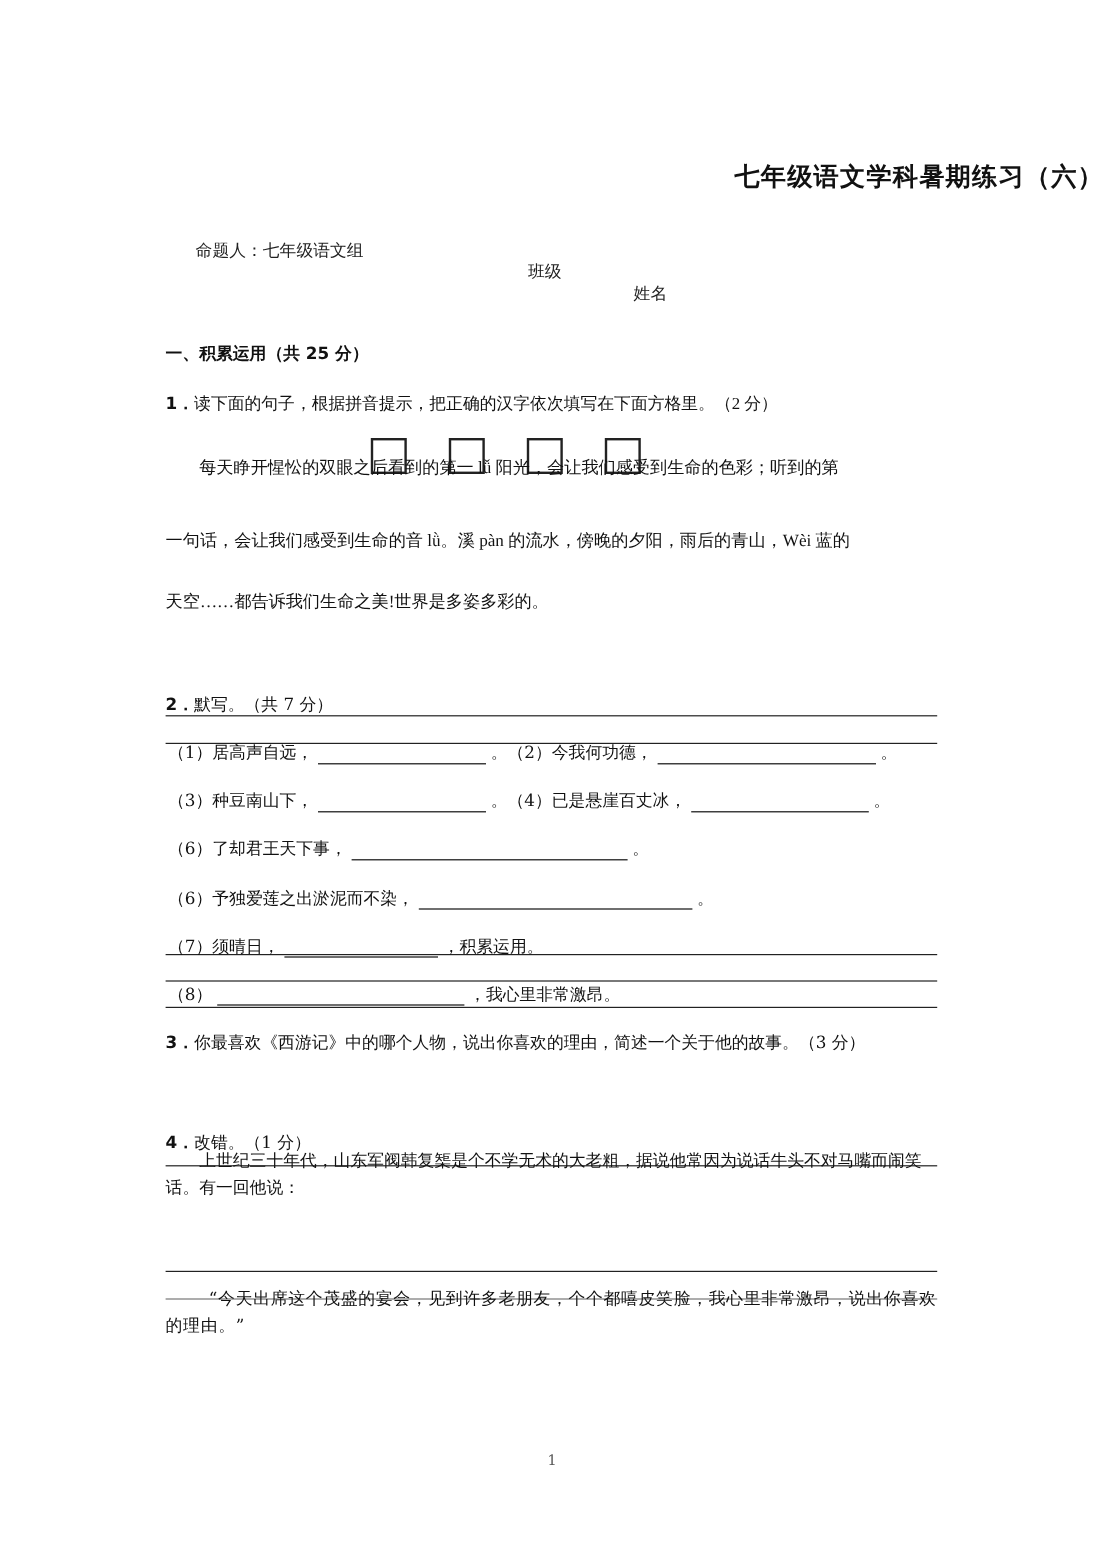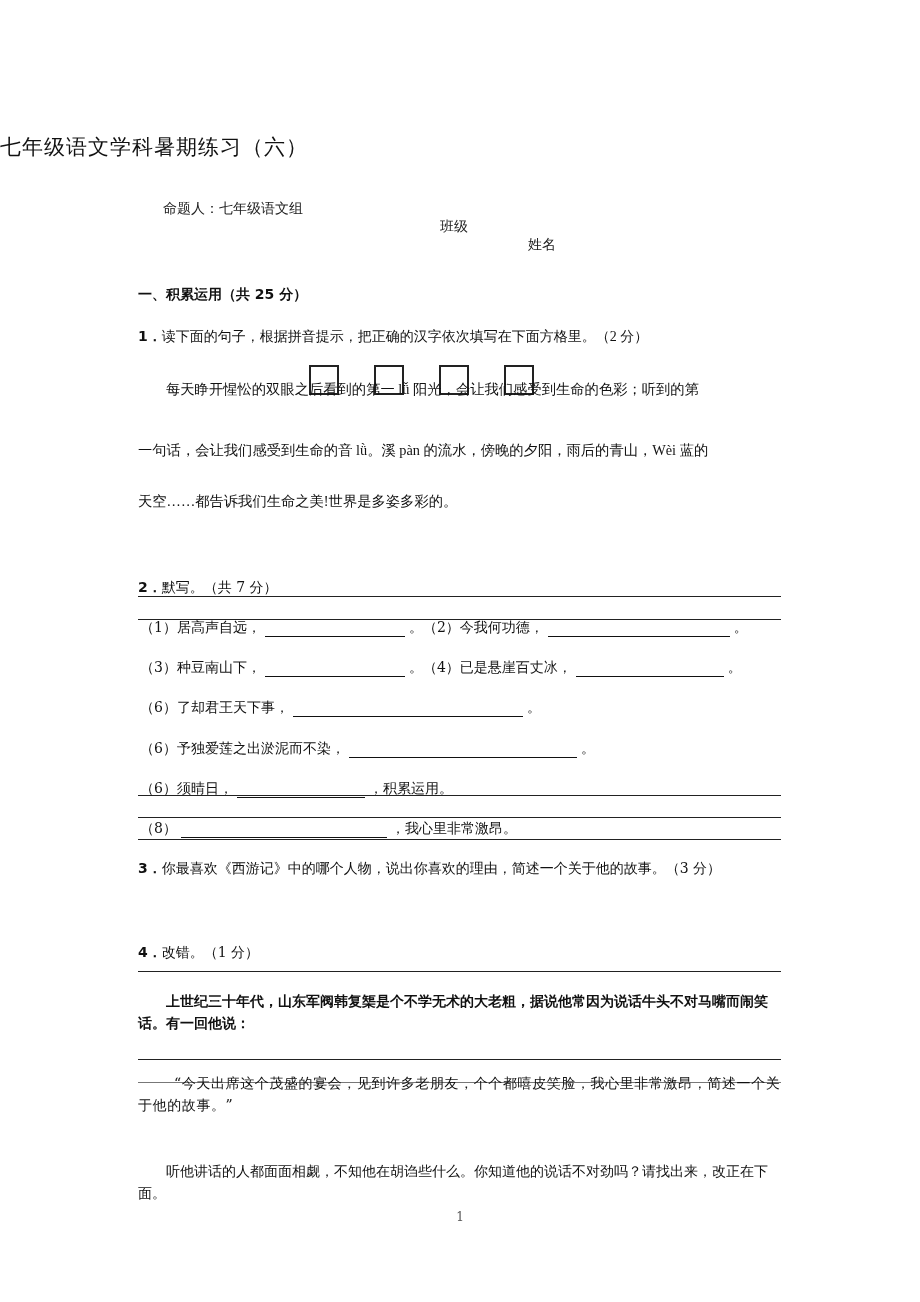--- a/index.html
+++ b/index.html
@@ -4,23 +4,23 @@
 <style>
   html, body { margin: 0; padding: 0; background: #ffffff; }
   body {
     width: 920px; height: 1302px; position: relative; overflow: hidden;
     font-family: "DejaVu Serif", "Liberation Serif", serif;
     color: #111;
   }
   .page { position: absolute; left: 0; top: 0; width: 920px; height: 1302px; }
   .abs { position: absolute; white-space: nowrap; }
   .title {
-    left: 0; width: 920px; top: 133px; text-align: left;
+    left: 0; width: 920px; top: 133px; text-align: right;
     font-family: "DejaVu Sans", "Liberation Sans", sans-serif;
-    font-size: 21px; font-weight: normal; letter-spacing: 1px;
+    font-size: 21px; font-weight: bold; letter-spacing: 1px;
   }
   .meta { top: 172px; font-size: 14px; color: #222; }
   .section { left: 138px; top: 204px; font-size: 14px; font-weight: bold;
     font-family: "DejaVu Sans", "Liberation Sans", sans-serif; }
   .q { font-size: 14px; left: 138px; }
   .qnum { font-family: "DejaVu Sans", "Liberation Sans", sans-serif; font-weight: bold; }
   .sans { font-family: Liberation Serif, serif; }
   .para { position: absolute; left: 138px; width: 643px; font-size: 14px; white-space: normal; }
   .indent { text-indent: 28px; }
   .box { position: absolute; width: 30px; height: 30px; border: 2px solid #222; top: 365px; box-sizing: border-box; }
@@ -70,38 +70,37 @@
   <div class="abs q fg" style="top:448px; left:140px;">
     <span>（3）种豆南山下，</span><span class="blank" style="width:140px;"></span><span>。</span><span>（4）已是悬崖百丈冰，</span><span class="blank" style="width:148px;"></span><span>。</span>
   </div>
   <div class="abs q fg" style="top:470px; left:140px;">
     <span>（6）了却君王天下事，</span><span class="blank" style="width:230px;"></span><span>。</span>
   </div>
   <div class="abs q fg" style="top:493px; left:140px;">
     <span>（6）予独爱莲之出淤泥而不染，</span><span class="blank" style="width:228px;"></span><span>。</span>
   </div>
   <div class="abs q fg" style="top:515px; left:140px;">
-    <span>（6）须晴日，</span><span class="blank" style="width:128px;"></span><span>，积累运用。</span>
+    <span>（7）须晴日，</span><span class="blank" style="width:128px;"></span><span>，积累运用。</span>
   </div>
   <div class="abs q fg" style="top:537px; left:140px;">
     <span>（8）</span><span class="blank" style="width:206px;"></span><span>，我心里非常激昂。</span>
   </div>
 
   <div class="abs q fg" style="top:559px;">
     <span class="qnum">3．</span><span>你最喜欢《西游记》中的哪个人物，说出你喜欢的理由，简述一个关于他的故事。（3 分）</span>
   </div>
   <div class="rule" style="top:596px;"></div>
   <div class="rule" style="top:619px;"></div>
 
   <div class="abs q fg" style="top:625px;">
     <span class="qnum">4．</span><span>改错。（1 分）</span>
   </div>
-  <div class="para indent fg" style="top:653px; line-height:22px;font-weight:bold;">上世纪三十年代，山东军阀韩复榘是个不学无术的大老粗，据说他常因为说话牛头不对马嘴而闹笑话。有一回他说：</div>
-  <div class="para fg" style="top:691px; line-height:22px; text-indent:36px; letter-spacing:0.6px;">“今天出席这个茂盛的宴会，见到许多老朋友，个个都嘻皮笑脸，我心里非常激昂，简述一个关于他的故事。”</div>
-  <div class="para indent fg" style="top:735px; line-height:22px;">听他讲话的人都面面相觑，不知他在胡诌些什么。你知道他的说话不对劲吗？请找出来，改正在下面。</div>
+  <div class="para indent fg" style="top:620px; line-height:22px;">上世纪三十年代，山东军阀韩复榘是个不学无术的大老粗，据说他常因为说话牛头不对马嘴而闹笑话。有一回他说：</div>
+  <div class="para fg" style="top:691px; line-height:22px; text-indent:36px; letter-spacing:0.6px;">“今天出席这个茂盛的宴会，见到许多老朋友，个个都嘻皮笑脸，我心里非常激昂，说出你喜欢的理由。”</div>
   <div class="rule" style="top:795px;"></div>
   <div class="rule" style="top:817px;"></div>
   <div class="rule" style="top:839px;"></div>
 
   <div class="rule" style="top:971px;"></div>
 
   <div class="rule" style="top:1059px;"></div>
   <div class="rule" style="top:1082px; border-top-color:#777;"></div>
 
   <div class="abs pnum">1</div>

